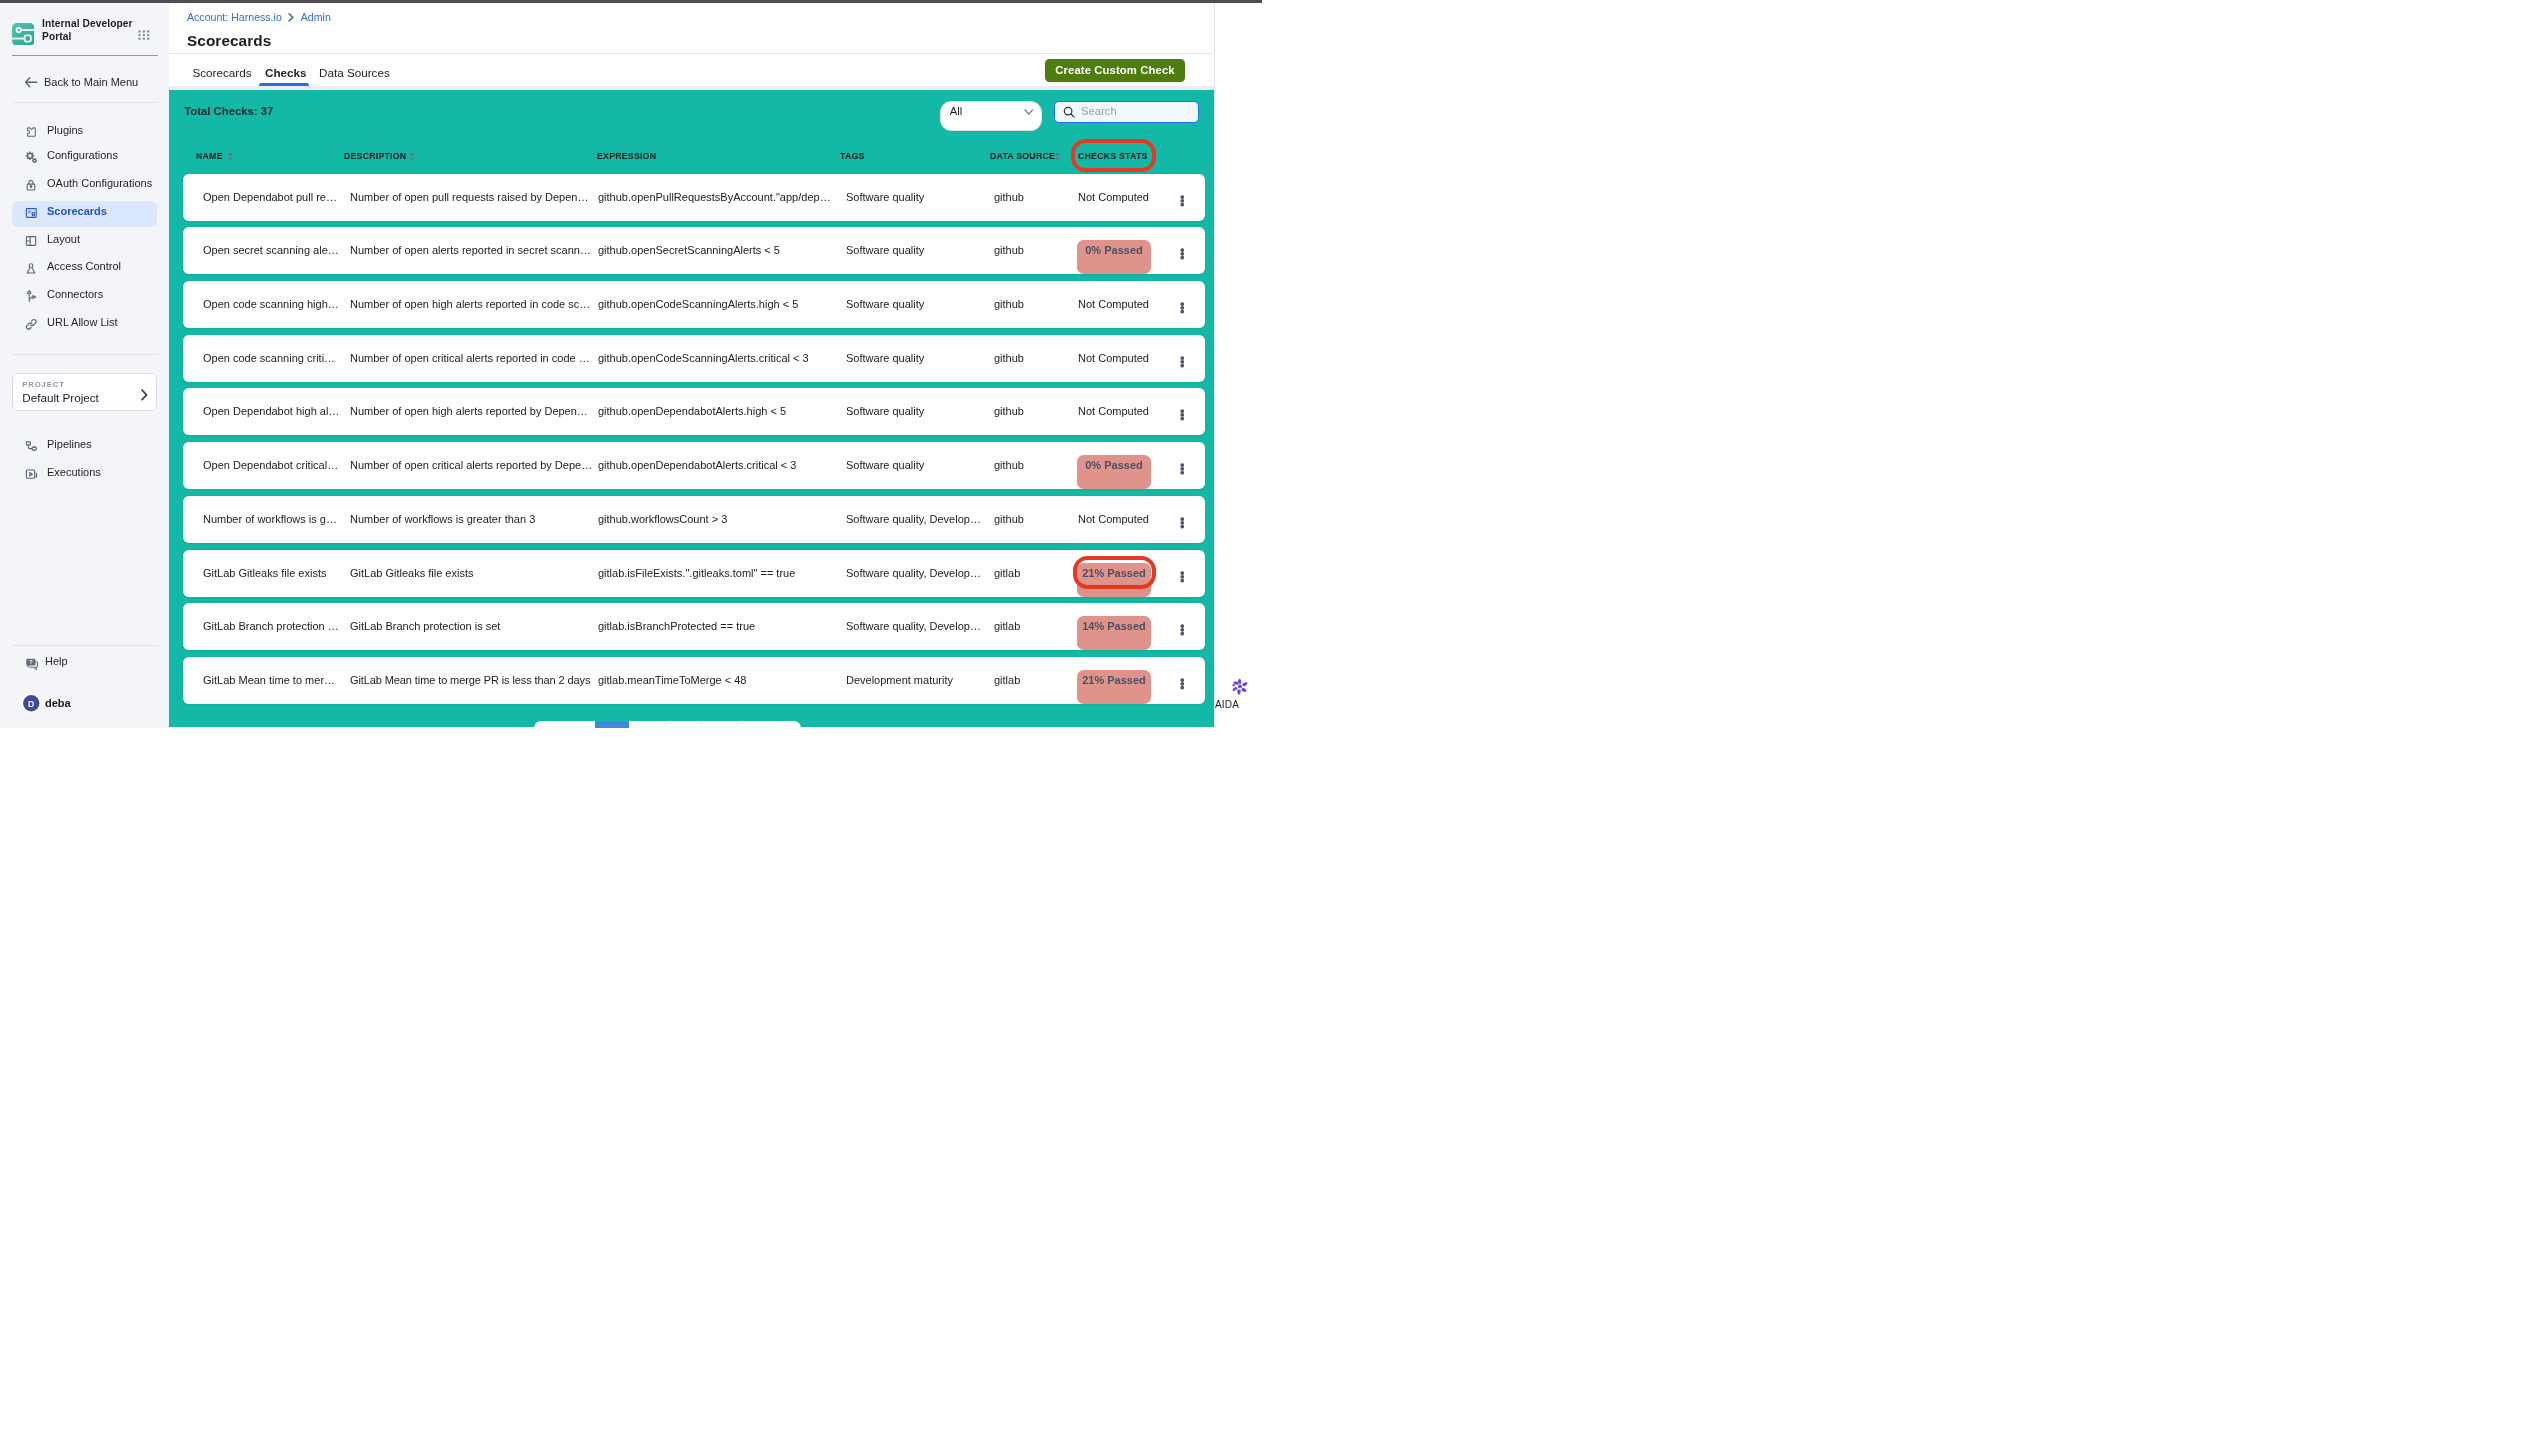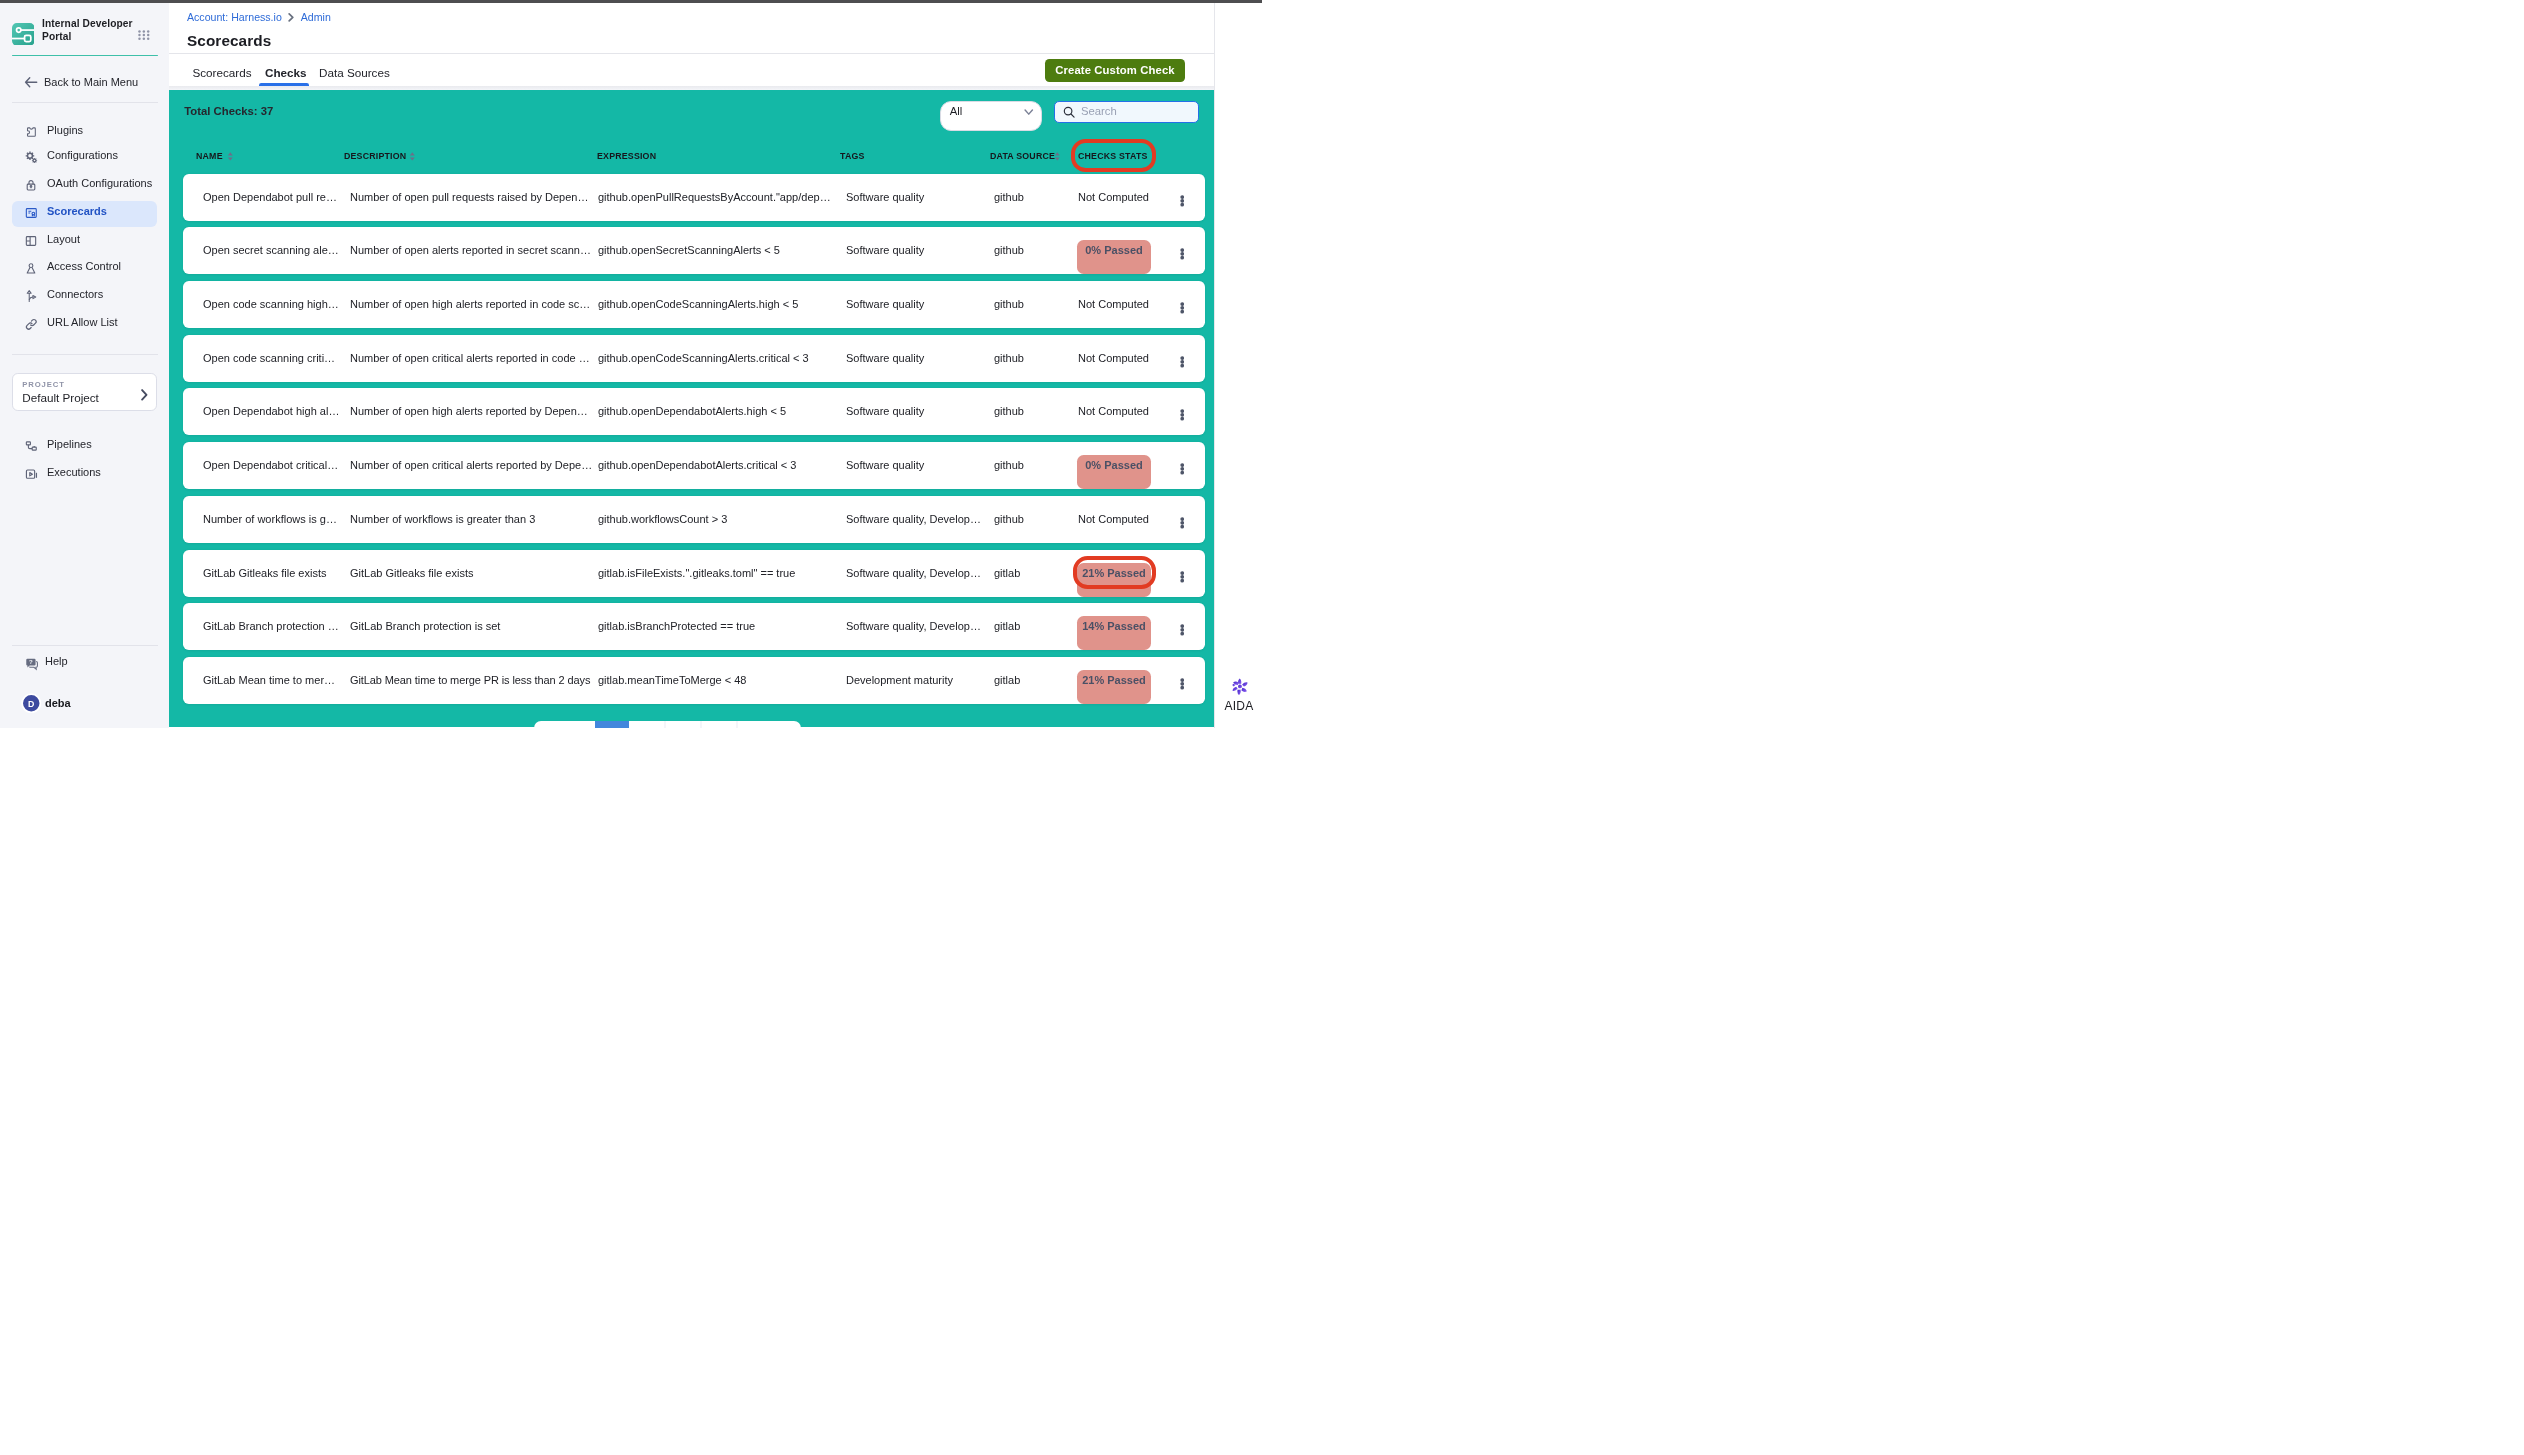--- a/index.html
+++ b/index.html
@@ -69,21 +69,21 @@
   .redbox { position:absolute; border:4px solid #e23b22; border-radius:14.6px; box-sizing:border-box; }
 
   
   #pager { left:534px; top:721px; width:267px; height:6.6px; background:#fff; border-radius:8.8px 8.8px 0 0; position:absolute;}
   #pager .blue { position:absolute; left:61px; top:0; width:34px; height:6.6px; background:#4387dc; }
   #pager .gap { position:absolute; top:0; width:2.2px; height:6.6px; background:#f4f5f9; }
 
   
   #rightrail { left:1214px; top:2.9px; width:48px; height:725px; background:#fff; border-left:0.7px solid #e5e6eb; }
   #aida { left:16px; top:675px; width:17.5px; height:17.5px; }
-  #aidatxt { left:0px; top:696px; width:48px; text-align:center; font-size:12px; color:#1c1d22; letter-spacing:0.2px;}
+  #aidatxt { left:0px; top:696px; width:48px; font-size:10px; color:#1c1d22; letter-spacing:0.2px;}
 </style>
 </head>
 <body>
 <div class="abs" id="topstrip"></div>
 
 <div class="abs" id="sidebar">
   <svg class="abs" id="logo" width="22.6" height="22.6" viewBox="0 0 31 31">
     <defs>
         <linearGradient id="tg" x1="0" y1="0" x2="1" y2="1">
       <stop offset="0" stop-color="#52c7b4"></stop>

